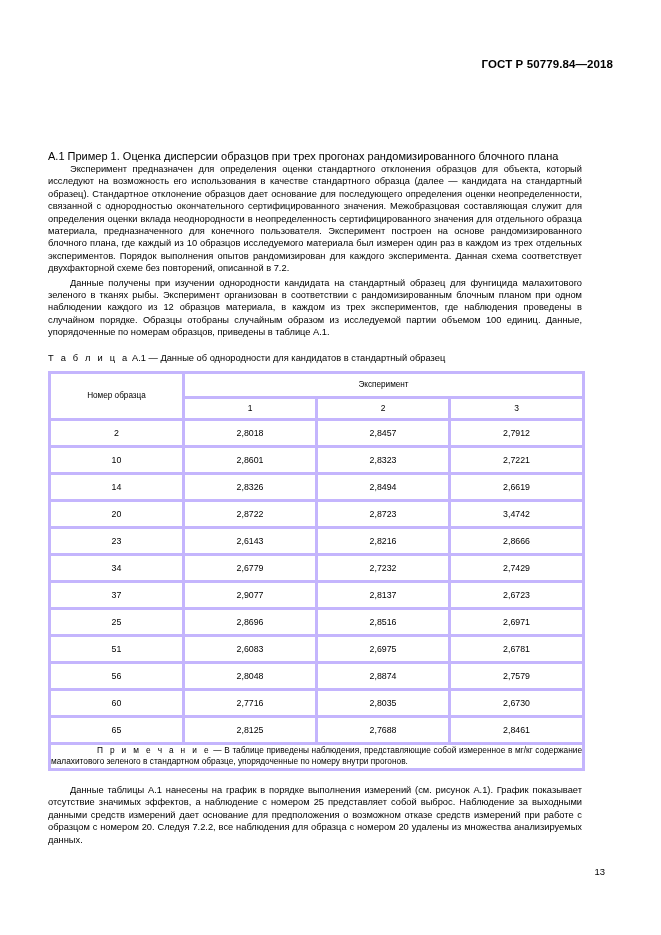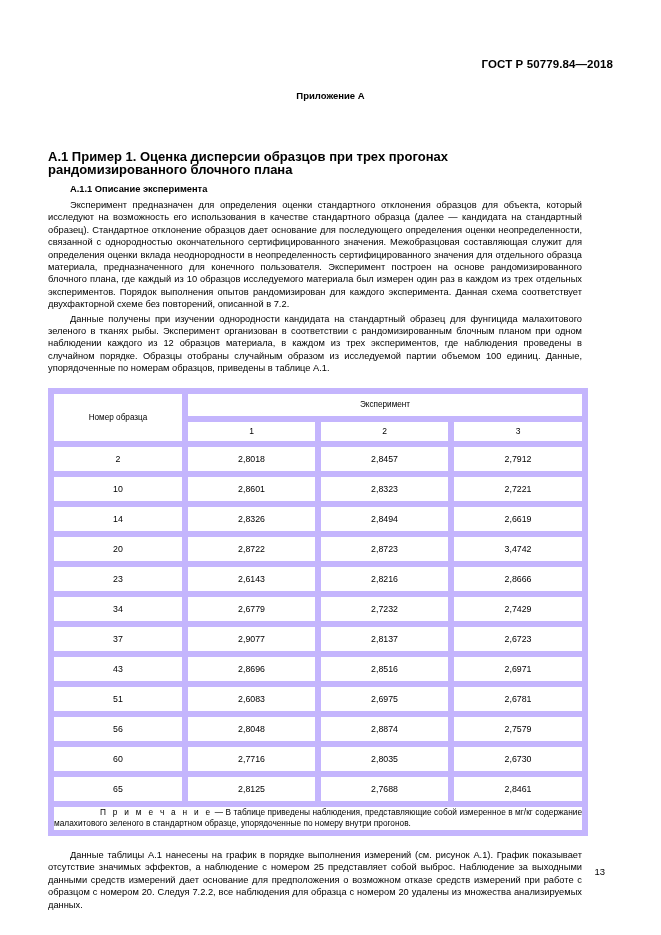--- a/index.html
+++ b/index.html
@@ -59,23 +59,23 @@
   }
 
   h1.examples {
     font-size: 11px;
     font-weight: bold;
     text-align: center;
     margin: 0 0 14px 0;
     letter-spacing: 0.1px;
   }
   h2.clause {
-    font-size: 13px;
-    font-weight: bold;
-    margin: 0 0 7px 0;
+    font-size: 11px;
+    font-weight: normal;
+    margin: 0 0 0 0;
     line-height: 13px;
   }
   h3.subclause {
     font-size: 9.3px;
     font-weight: bold;
     margin: 0 0 3px 0;
     line-height: 13px;
     padding-left: 22px;
   }
   p.body {
@@ -101,21 +101,21 @@
 
   
   table.data {
     border-collapse: collapse;
     width: 534px;
     table-layout: fixed;
     font-size: 8.8px;
   }
   table.data th,
   table.data td {
-    border: 6px solid #c4b5fd;
+    border: 3px solid #c4b5fd;
     text-align: center;
     vertical-align: middle;
     padding: 0;
     font-weight: normal;
   }
   table.data th.spl {
     height: 22px;
     font-size: 8.2px;
   }
   table.data th.sub {
@@ -168,37 +168,39 @@
   .col-d { width: 134px; }
 </style>
 </head>
 <body>
 
 <div class="page">
 
   <div class="doc-header">ГОСТ Р 50779.84—2018</div>
 
   <div class="annex-block">
-    <div>Приложение А</div>
   </div>
 
   <div class="content">
 
 
     <h2 class="clause">А.1  Пример 1. Оценка дисперсии образцов при трех прогонах рандомизированного блочного плана</h2>
 
-    <h3 class="subclause">А.1.1  Описание эксперимента</h3>
 
     <p class="body">Эксперимент предназначен для определения оценки стандартного отклонения образцов для объекта, который исследуют на возможность его использования в качестве стандартного образца (далее — кандидата на стандартный образец). Стандартное отклонение образцов дает основание для последующего определения оценки неопределенности, связанной с однородностью окончательного сертифицированного значения. Межобразцовая составляющая служит для определения оценки вклада неоднородности в неопределенность сертифицированного значения для отдельного образца материала, предназначенного для конечного пользователя. Эксперимент построен на основе рандомизированного блочного плана, где каждый из 10 образцов исследуемого материала был измерен один раз в каждом из трех отдельных экспериментов. Порядок выполнения опытов рандомизирован для каждого эксперимента. Данная схема соответствует двухфакторной схеме без повторений, описанной в 7.2.</p>
 
 
     <p class="body">Данные получены при изучении однородности кандидата на стандартный образец для фунгицида малахитового зеленого в тканях рыбы. Эксперимент организован в соответствии с рандомизированным блочным планом при одном наблюдении каждого из 12 образцов материала, в каждом из трех экспериментов, где наблюдения проведены в случайном порядке. Образцы отобраны случайным образом из исследуемой партии объемом 100 единиц. Данные, упорядоченные по номерам образцов, приведены в таблице А.1.</p>
 
     <div class="gap-md"></div>
 
+    <div class="table-caption">
+      <span class="tword">Т а б л и ц а</span>
+      <span>А.1 — Данные об однородности для кандидатов в стандартный образец</span>
+    </div>
 
     <table class="data">
       <colgroup>
         <col class="col-a">
           <col class="col-b">
           <col class="col-c">
           <col class="col-d">
       </colgroup>
       <thead>
         <tr>
@@ -248,21 +250,21 @@
           <td>2,7232</td>
           <td>2,7429</td>
         </tr>
         <tr>
           <td>37</td>
           <td>2,9077</td>
           <td>2,8137</td>
           <td>2,6723</td>
         </tr>
         <tr>
-          <td>43</td>
+          <td>25</td>
           <td>2,8696</td>
           <td>2,8516</td>
           <td>2,6971</td>
         </tr>
         <tr>
           <td>51</td>
           <td>2,6083</td>
           <td>2,6975</td>
           <td>2,6781</td>
         </tr>

